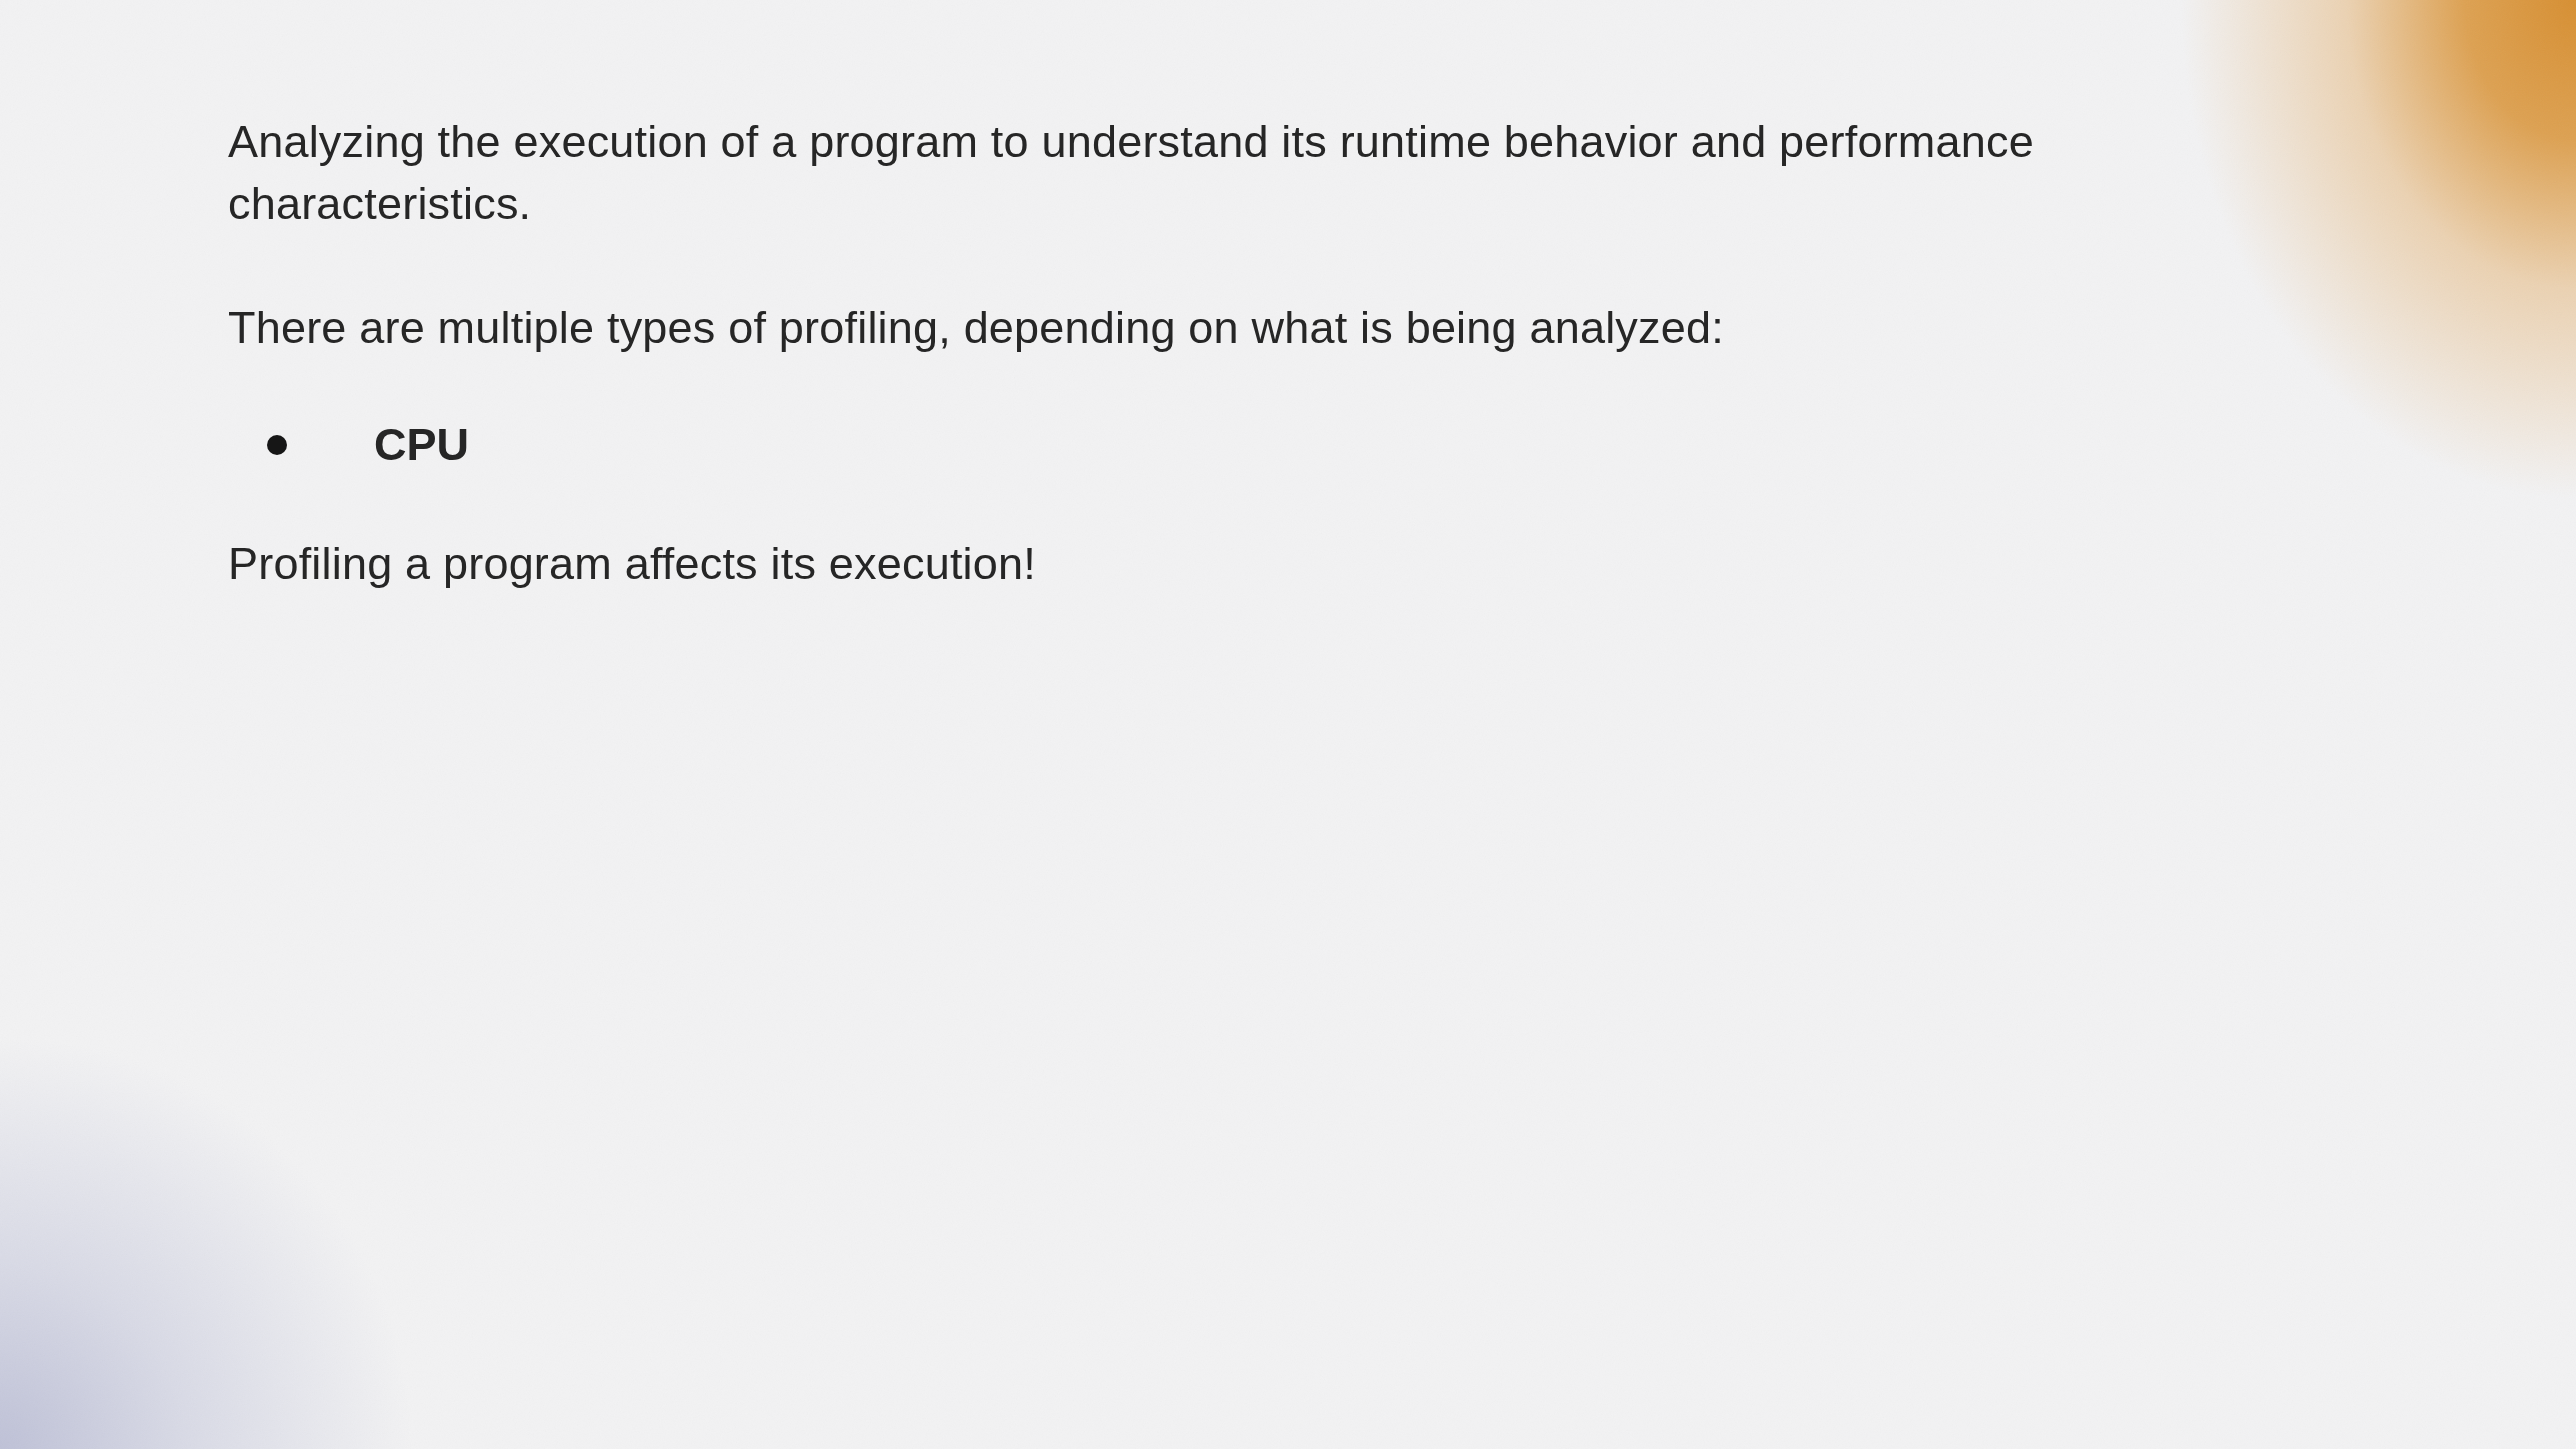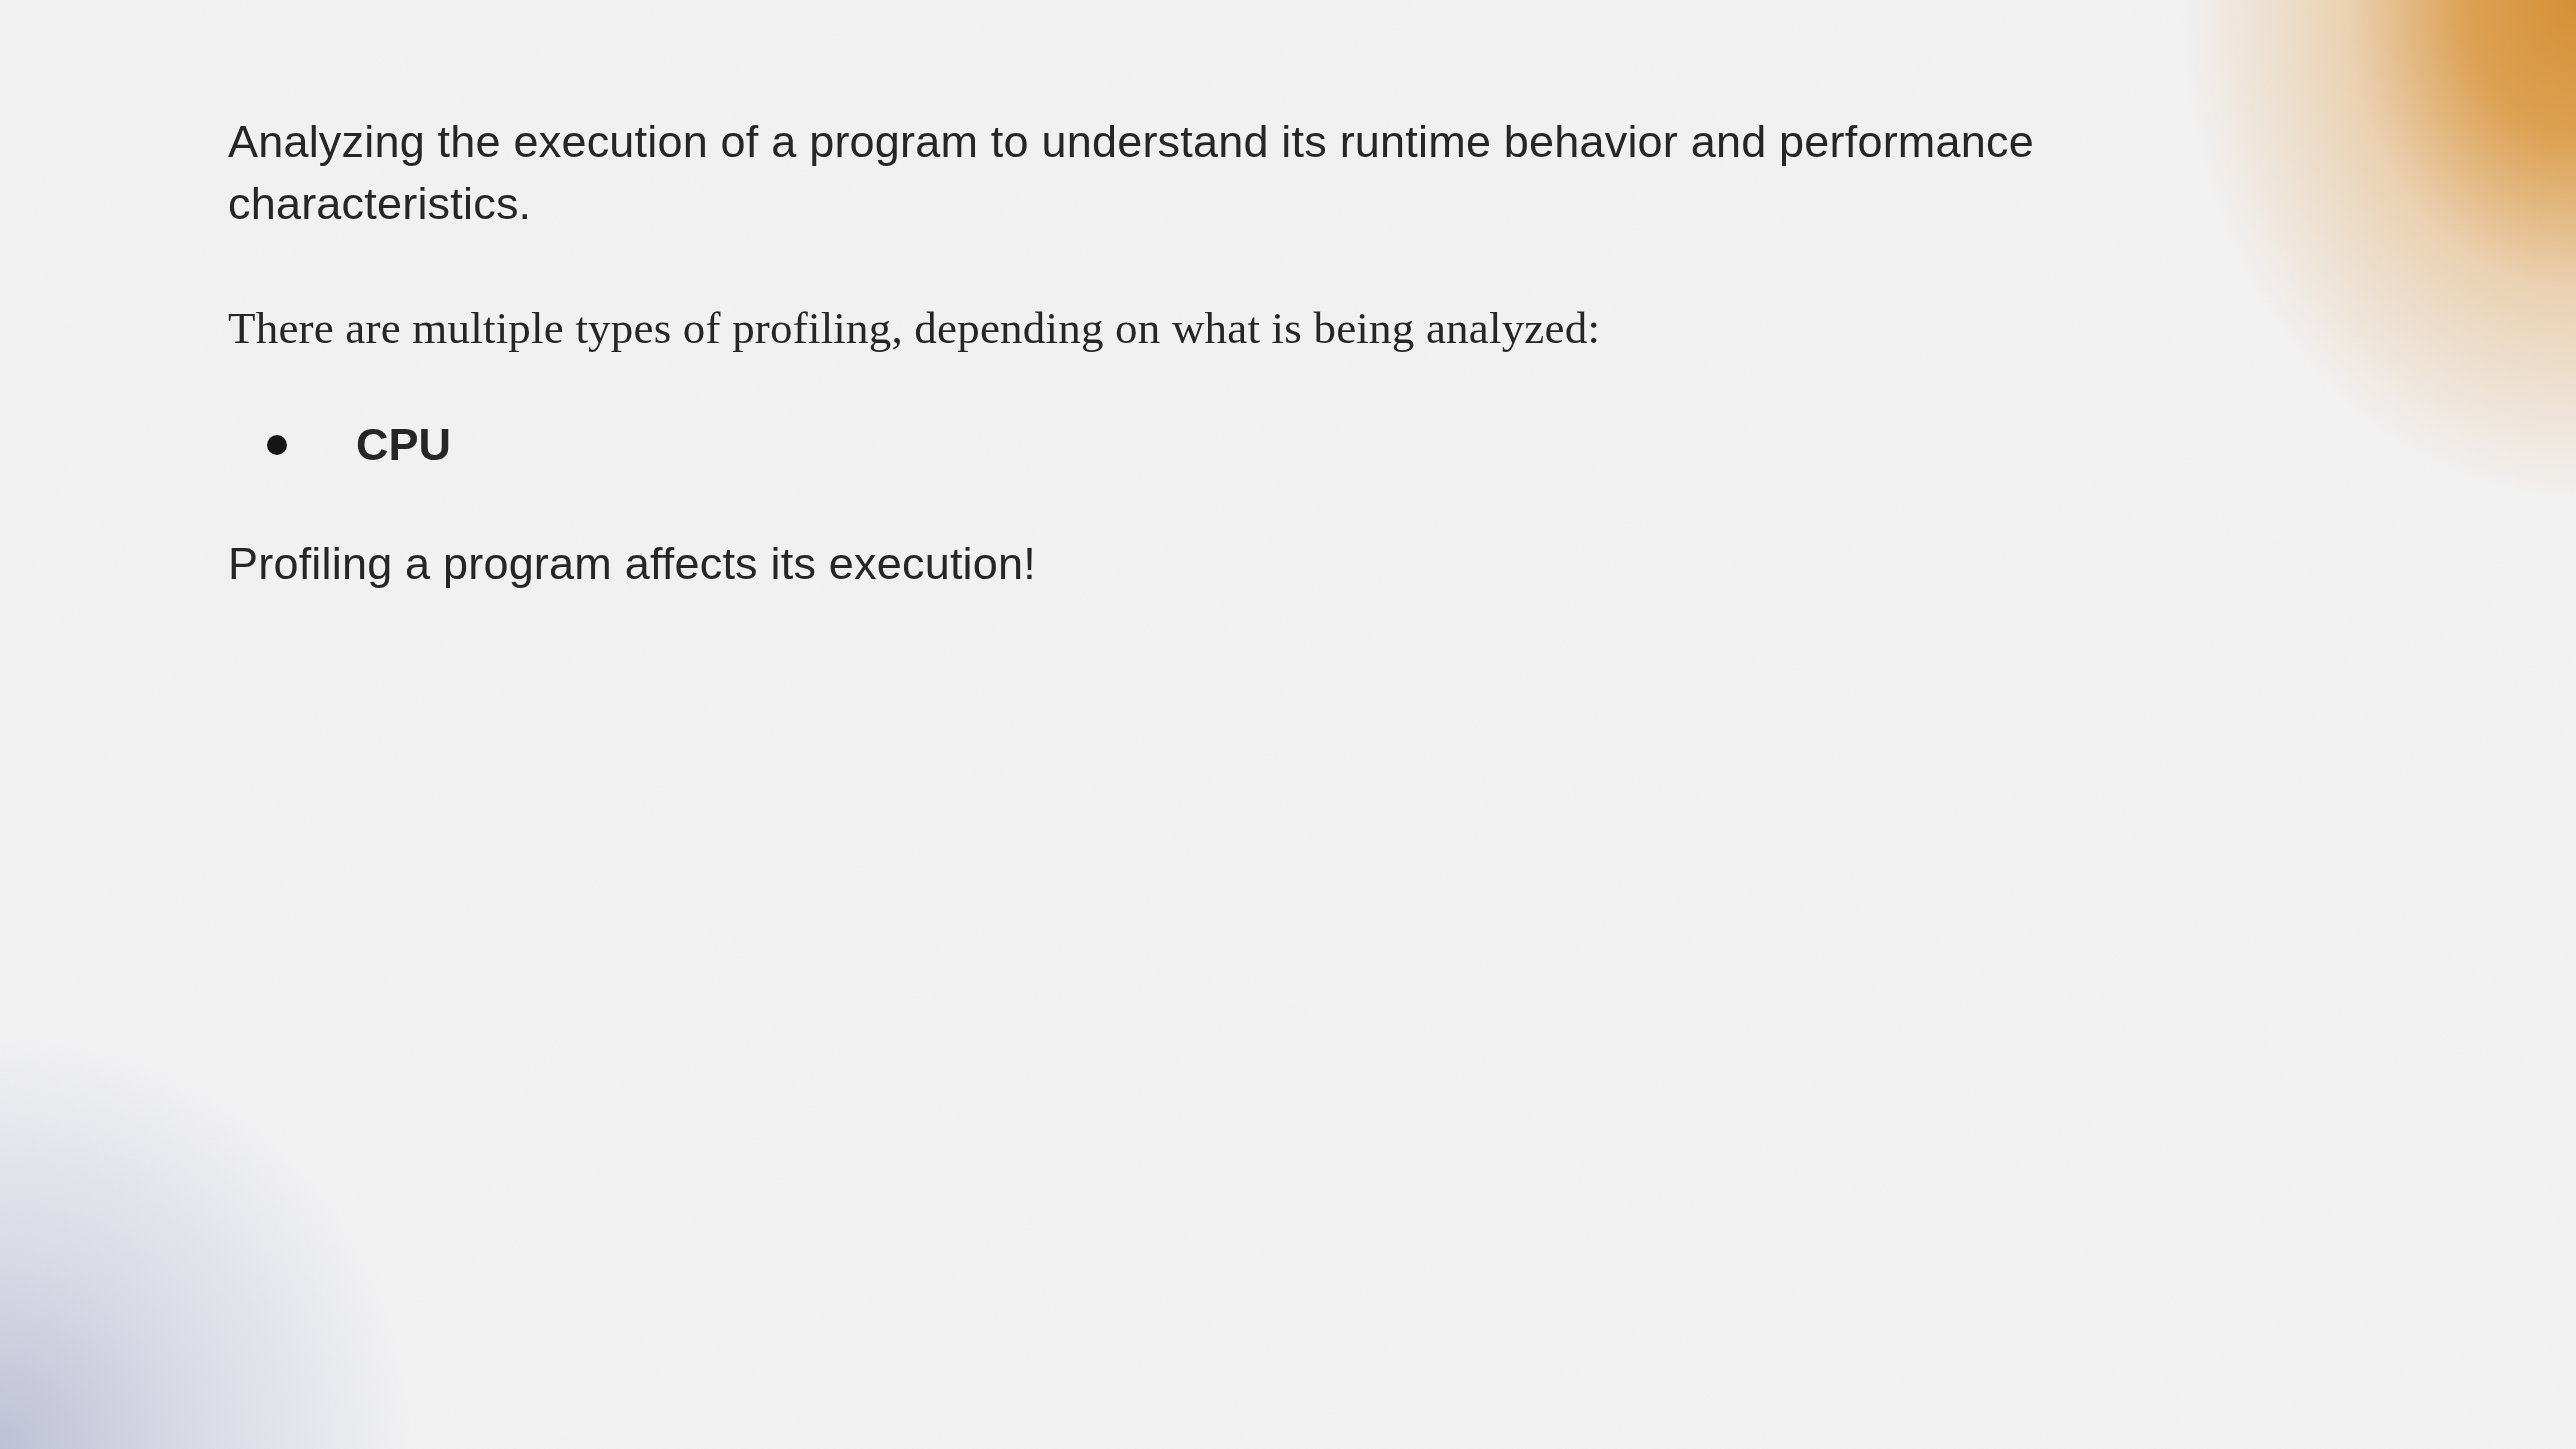--- a/index.html
+++ b/index.html
@@ -58,34 +58,35 @@
     color: var(--title-color);
     margin: 0 0 90px 0;
   }
 
   .para {
     font-size: 45px;
     line-height: 62px;
     letter-spacing: 0.2px;
     margin: 8px 0 62px 0;
   }
-  .para.types-intro { margin-bottom: 55px; font-family: Liberation Serif, serif; }
+  .para.types-intro { margin-bottom: 55px; }
   .para.warning { margin-bottom: 0; }
 
   .bullet-list {
     list-style: none;
     margin: 0 0 57px 0;
     padding: 0;
   }
   .bullet-item {
     display: flex;
     align-items: center;
     font-size: 45px;
     line-height: 62px;
     padding-left: 39px;
+    gap: 18px;
   }
   .bullet-dot {
     width: 20px;
     height: 20px;
     border-radius: 50%;
     background: var(--title-color);
     margin-right: 69px;
     flex: none;
   }
   .bullet-label.is-bold { font-weight: 700; }

